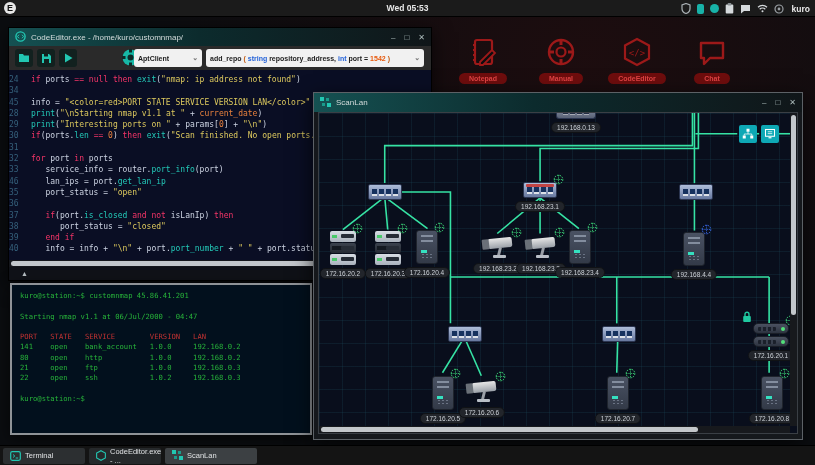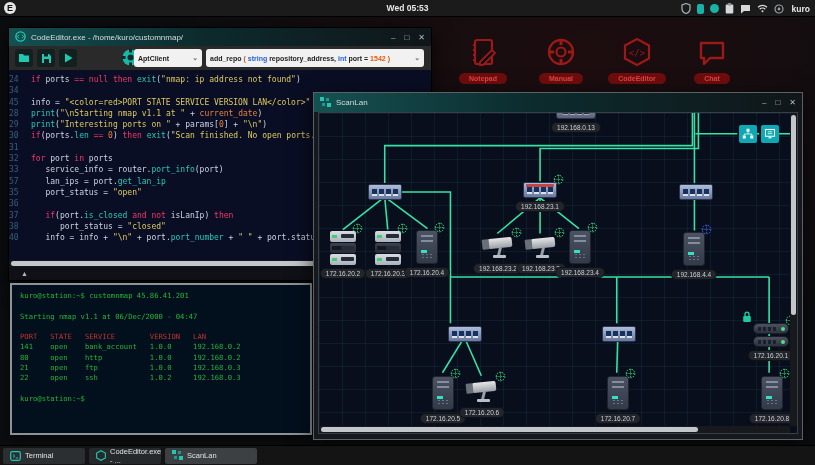--- a/index.html
+++ b/index.html
@@ -227,41 +227,42 @@
       <div id="codelines">
         <div class="cl"><span class="ln">24</span><span><span class="tk-k">if </span><span class="tk-p">ports </span><span class="tk-k">== null then </span><span class="tk-f">exit</span><span class="tk-p">(</span><span class="tk-s">"nmap: ip address not found"</span><span class="tk-p">)</span></span></div>
         <div class="cl"><span class="ln">34</span><span></span></div>
         <div class="cl"><span class="ln">45</span><span><span class="tk-p">info = </span><span class="tk-s">"&lt;color=red&gt;PORT STATE SERVICE VERSION LAN&lt;/color&gt;"</span></span></div>
         <div class="cl"><span class="ln">28</span><span><span class="tk-f">print</span><span class="tk-p">(</span><span class="tk-s">"\nStarting nmap v1.1 at " </span><span class="tk-p">+ </span><span class="tk-n">current_date</span><span class="tk-p">)</span></span></div>
         <div class="cl"><span class="ln">29</span><span><span class="tk-f">print</span><span class="tk-p">(</span><span class="tk-s">"Interesting ports on " </span><span class="tk-p">+ params[</span><span class="tk-n">0</span><span class="tk-p">] + </span><span class="tk-s">"\n"</span><span class="tk-p">)</span></span></div>
         <div class="cl"><span class="ln">30</span><span><span class="tk-k">if</span><span class="tk-p">(ports.</span><span class="tk-f">len </span><span class="tk-k">== </span><span class="tk-n">0</span><span class="tk-p">) </span><span class="tk-k">then </span><span class="tk-f">exit</span><span class="tk-p">(</span><span class="tk-s">"Scan finished. No open ports.</span></span></div>
         <div class="cl"><span class="ln">31</span><span></span></div>
         <div class="cl"><span class="ln">32</span><span><span class="tk-k">for </span><span class="tk-p">port </span><span class="tk-k">in </span><span class="tk-p">ports</span></span></div>
         <div class="cl"><span class="ln">33</span><span><span class="tk-p">   service_info = router.</span><span class="tk-f">port_info</span><span class="tk-p">(port)</span></span></div>
-        <div class="cl"><span class="ln">57</span><span><span class="tk-p">   lan_ips = port.</span><span class="tk-f">get_lan_ip</span></span></div>
+        <div class="cl"><span class="ln">46</span><span><span class="tk-p">   lan_ips = port.</span><span class="tk-f">get_lan_ip</span></span></div>
         <div class="cl"><span class="ln">35</span><span><span class="tk-p">   port_status = </span><span class="tk-s">"open"</span></span></div>
         <div class="cl"><span class="ln">36</span><span></span></div>
         <div class="cl"><span class="ln">37</span><span><span class="tk-p">   </span><span class="tk-k">if</span><span class="tk-p">(port.</span><span class="tk-f">is_closed </span><span class="tk-k">and not </span><span class="tk-p">isLanIp) </span><span class="tk-k">then</span></span></div>
         <div class="cl"><span class="ln">38</span><span><span class="tk-p">      port_status = </span><span class="tk-s">"closed"</span></span></div>
+        <div class="cl"><span class="ln">39</span><span><span class="tk-p">   </span><span class="tk-k">end if</span></span></div>
         <div class="cl"><span class="ln">40</span><span><span class="tk-p">   info = info + </span><span class="tk-s">"\n" </span><span class="tk-p">+ port.</span><span class="tk-f">port_number</span><span class="tk-p"> + </span><span class="tk-s">" " </span><span class="tk-p">+ port.statu</span></span></div>
       </div>
     </div>
   <div class="ehscroll">
       <div class="thumb"></div>
     </div>
   <div class="efoot">
       <span class="uparrow">▲</span>
     </div>
 </div>
 
 <div class="terminal">
     <div id="termlines">
       <div class="tl g">kuro@station:~$ customnmap 45.86.41.201</div>
       <div class="tl g">&nbsp;</div>
-      <div class="tl g">Starting nmap v1.1 at 06/Dec/2000 - 04:47</div>
+      <div class="tl g">Starting nmap v1.1 at 06/Jul/2000 - 04:47</div>
       <div class="tl g">&nbsp;</div>
       <div class="tl r">PORT   STATE   SERVICE        VERSION   LAN</div>
       <div class="tl g">141    open    bank_account   1.0.0     192.168.0.2</div>
       <div class="tl g">80     open    http           1.0.0     192.168.0.2</div>
       <div class="tl g">21     open    ftp            1.0.0     192.168.0.3</div>
       <div class="tl g">22     open    ssh            1.0.2     192.168.0.3</div>
       <div class="tl g">&nbsp;</div>
       <div class="tl g">kuro@station:~$</div>
     </div>
   </div>

